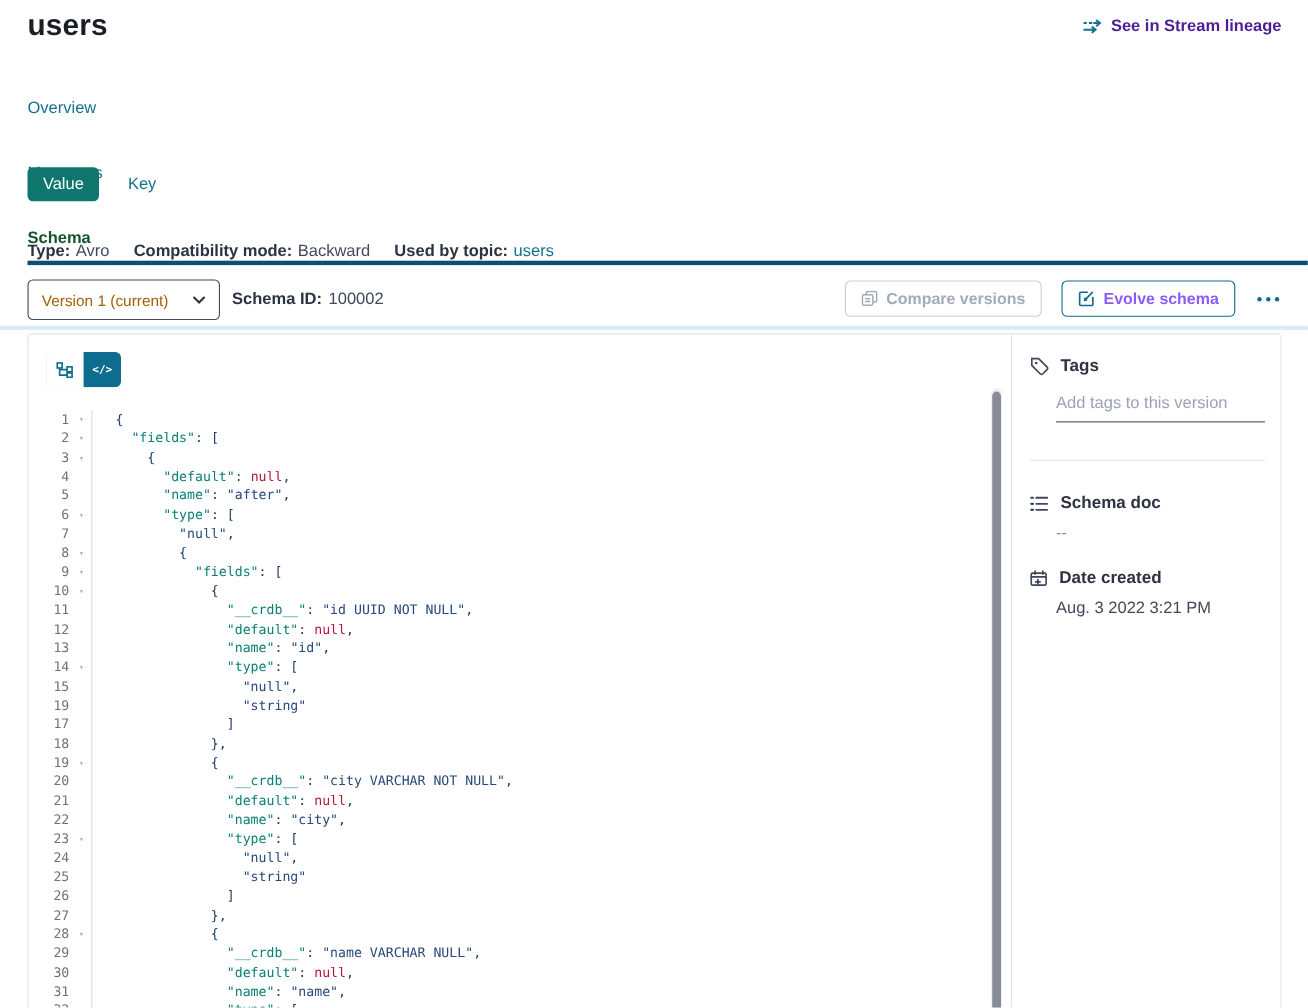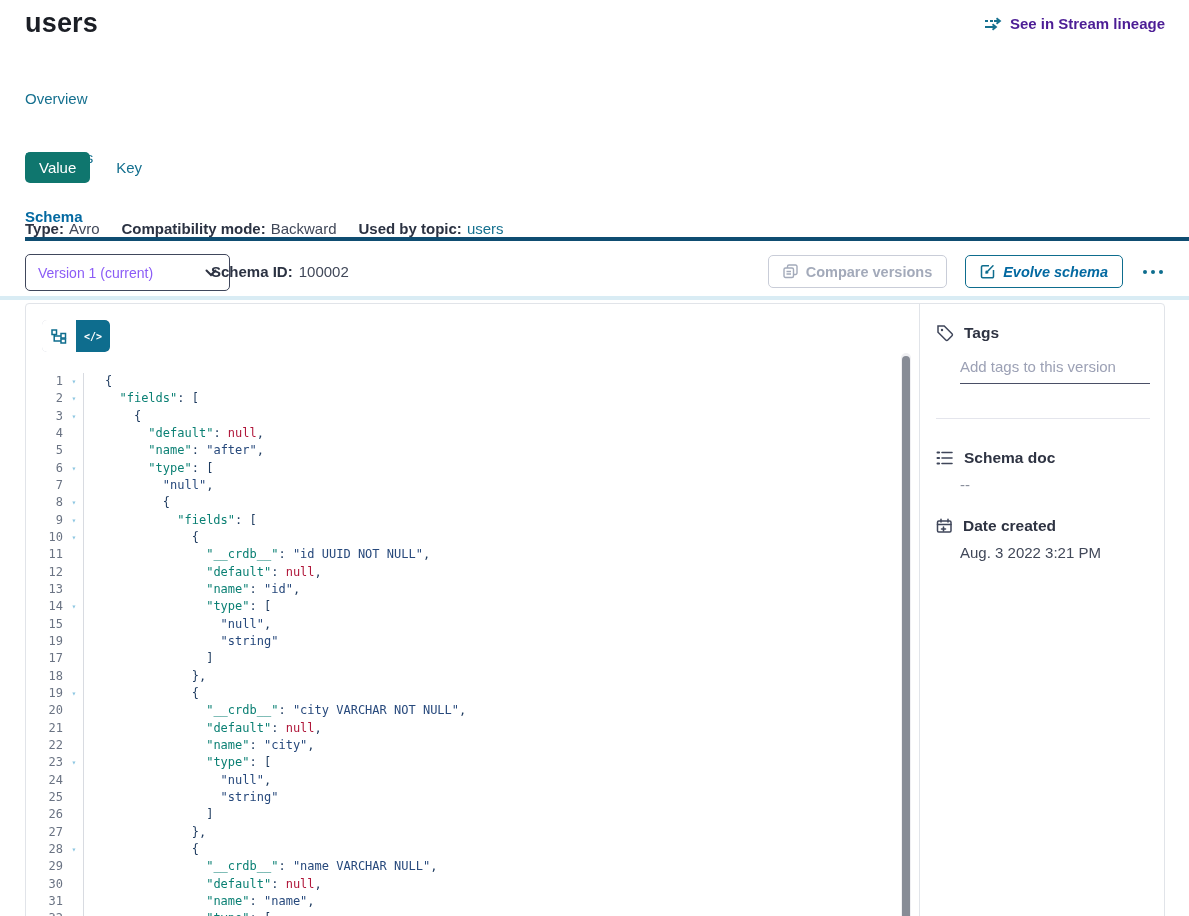--- a/index.html
+++ b/index.html
@@ -9,46 +9,46 @@
   
   .page-title { position:absolute; left:25px; top:8px; font-size:27px; font-weight:700;
                 color:#1b1e25; letter-spacing:.2px; }
   .lineage-link { position:absolute; top:15px; right:24px; display:flex; align-items:center; gap:7px;
                   color:#4c1d95; font-size:15px; font-weight:700; cursor:pointer; }
 
   
   .tabs { position:absolute; left:0; top:90px; width:1189px; padding-left:25px;
           display:flex; gap:30px; border-bottom:4px solid #d9ecf4;flex-direction:column; }
   .tab { font-size:15px; font-weight:500; color:#15708F; padding-bottom:12px; cursor:pointer; }
-  .tab.active { color:#0369a1; font-weight:600; border-bottom:4px solid #0F4D71; margin-bottom:-4px; }
+  .tab.active { color:#14532d; font-weight:600; border-bottom:4px solid #0F4D71; margin-bottom:-4px; }
 
   
   .vk-row { position:absolute; left:25px; top:152px; display:flex; align-items:center; gap:26px; }
   .value-btn { background:#0f766e; color:#fff; font-size:15px; font-weight:500;
                border:none; border-radius:5px; padding:7px 14px; cursor:pointer; }
   .key-link { color:#15708F; font-size:15px; font-weight:500; cursor:pointer; }
 
   
   .meta-row { position:absolute; left:25px; top:220px; display:flex; gap:22px; font-size:15px; }
   .meta-item { display:flex; gap:5px; }
   .meta-label { font-weight:700; color:#2b3242; }
   .meta-value { color:#414859; }
   .meta-link  { color:#15708F; cursor:pointer; }
 
   
-  .version-select { position:absolute; left:25px; top:254px; width:205px; height:37px;
+  .version-select { position:absolute; left:25px; top:254px; width:175px; height:37px;
                     border:1px solid #40475c; border-radius:5px; background:#fff;
                     display:flex; align-items:center; justify-content:space-between;
-                    padding:0 12px; font-size:14px; color:#8b5cf6; cursor:pointer; }
+                    padding:0 12px; font-size:14px; color:#a16207; cursor:pointer; }
   .schema-id { position:absolute; left:211px; top:263px; font-size:15px; display:flex; gap:6px; }
   .btn-row { position:absolute; top:255px; right:24px; display:flex; align-items:center; gap:18px;padding-left:41px; }
   .btn { display:flex; align-items:center; gap:8px; height:33px; padding:0 14px;
          border-radius:5px; font-size:14.5px; font-weight:600; background:#fff; cursor:pointer; }
   .btn-disabled { border:1px solid #c9cdd8; color:#a3aaba; cursor:default; }
-  .btn-primary  { border:1px solid #0E6D8E; color:#0369a1;font-style:italic; }
+  .btn-primary  { border:1px solid #0E6D8E; color:#8b5cf6; }
   .more-btn { display:flex; gap:4px; align-items:center; cursor:pointer; padding:4px 2px; }
   .more-btn i { width:4px; height:4px; border-radius:50%; background:#0E6D8E; display:block; }
 
   
   .panel { position:absolute; left:25px; top:303px; width:1140px; height:650px;
            border:1px solid #e1e4e9; border-radius:4px; background:#fff; }
   .code-pane { position:absolute; left:0; top:0; bottom:0; width:894px; overflow:hidden; }
   .view-toggle { position:absolute; left:16px; top:16px; display:flex; border-radius:5px;
                  box-shadow:0 0 0 1px #c3c8d4 inset; overflow:hidden; }
   .seg { width:34px; height:32px; display:flex; align-items:center; justify-content:center; cursor:pointer; }

